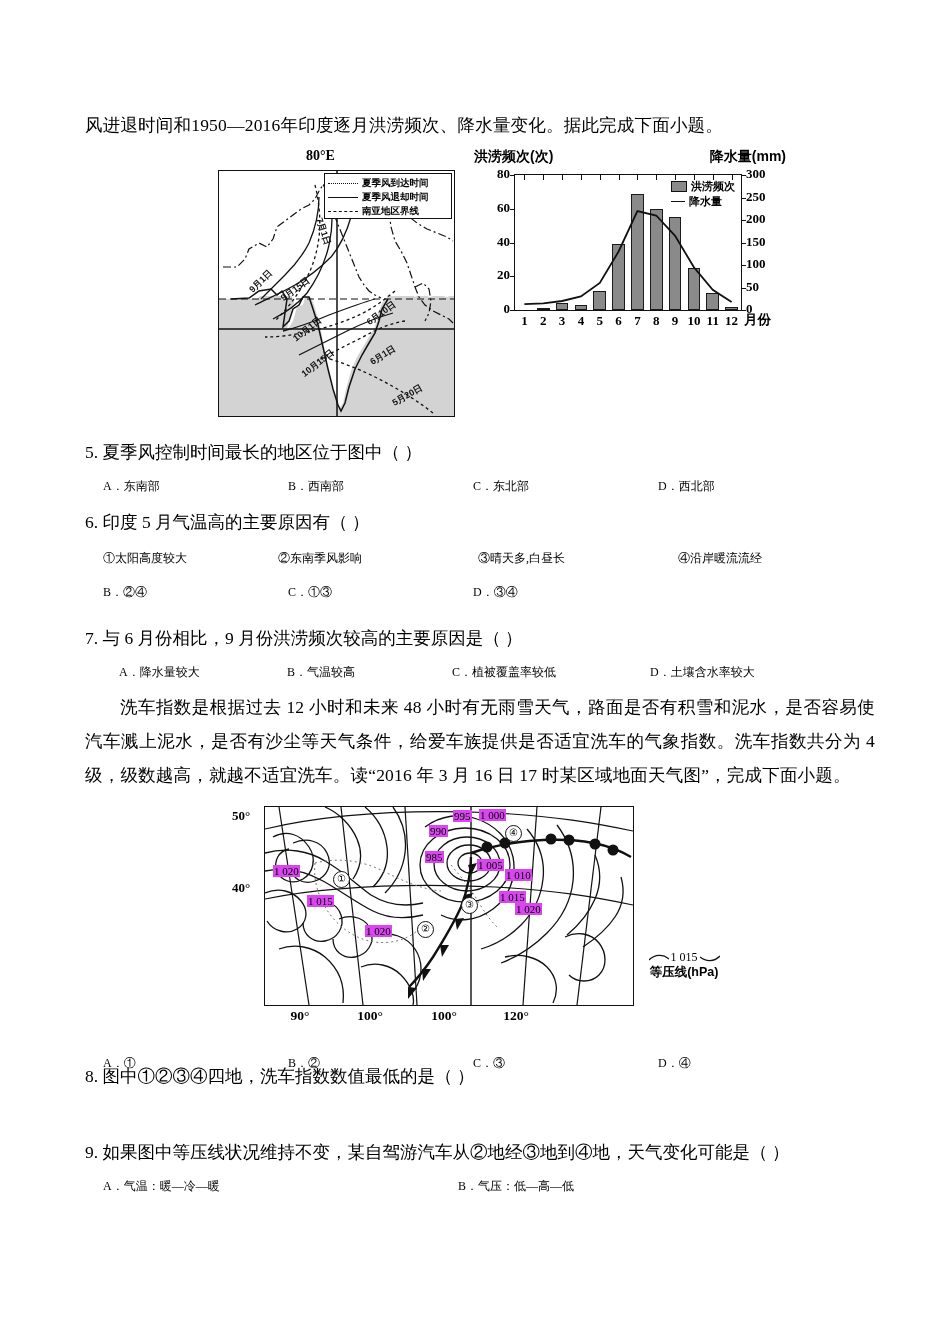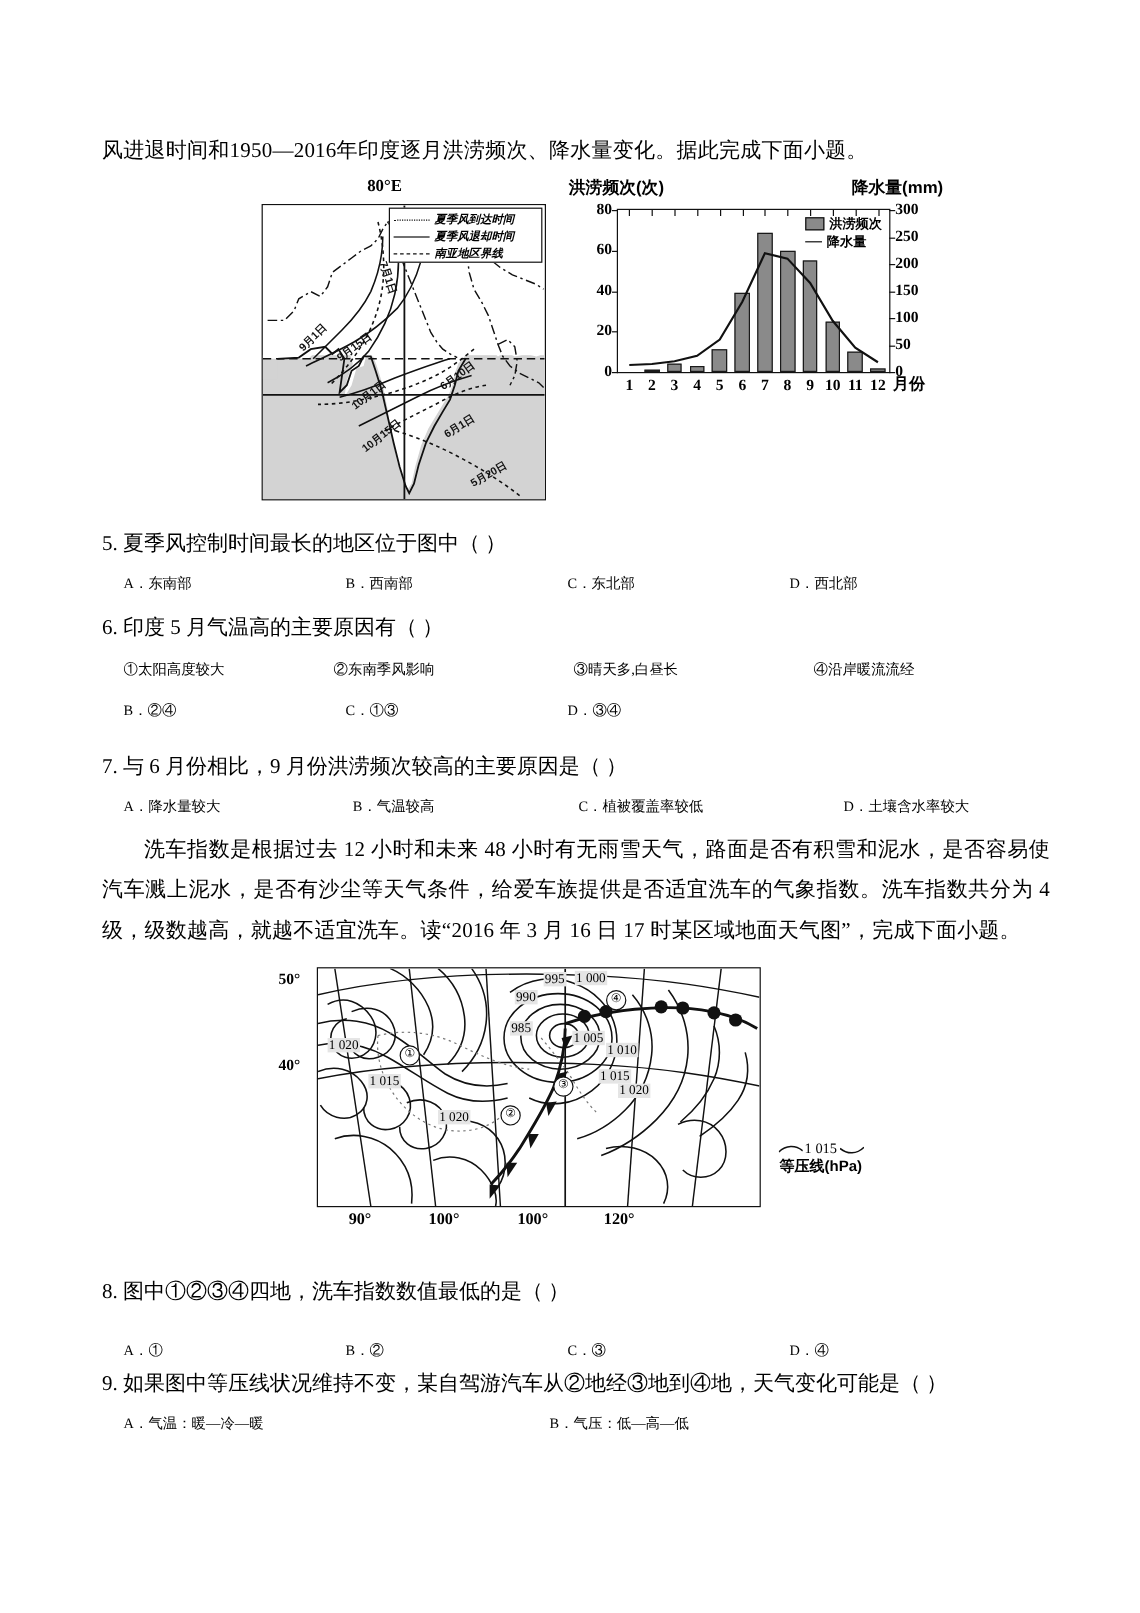--- a/index.html
+++ b/index.html
@@ -87,21 +87,20 @@
     padding: 2px 0 0 3px;
     box-sizing: border-box;
   }
   .legrow {
     display: flex; align-items: center;
     height: 14px;
     font-size: 9.5px;
     font-family: "Liberation Sans", sans-serif;
     font-weight: bold;
     white-space: nowrap;
-    font-style: italic;
   }
   .legline { width: 30px; height: 0; margin-right: 4px; }
   .l-dash { border-top: 1.3px dotted #111; }
   .l-solid { border-top: 1.4px solid #111; }
   .l-dashdot { border-top: 1.4px dashed #111; }
 
   .dlabel {
     position: absolute;
     font-size: 9px;
     font-family: "Liberation Sans", sans-serif;
@@ -208,21 +207,21 @@
   .wlon {
     position: absolute;
     font-size: 13.5px; font-weight: bold;
     font-family: "Liberation Serif", serif;
     transform: translateX(-50%);
   }
   .iso-label {
     position: absolute;
     font-size: 11px;
     font-family: "Liberation Serif", serif;
-    background: #e5e5e5;
+    background: #d946ef;
     padding: 0 1px;
     white-space: nowrap;
     z-index: 4;
   }
   .circ {
     position: absolute;
     width: 15px; height: 15px;
     border: 1.2px solid #111;
     border-radius: 50%;
     font-size: 10px;
@@ -277,34 +276,34 @@
     <div class="opts" style="position:absolute; left:0; top:576px;">
       <span class="w4">B．②④</span>
       <span class="w4">C．①③</span>
       <span class="w4">D．③④</span>
     </div>
 
     <div class="q-line" style="position:absolute; left:0; top:622px;">
       <span>7.</span>
       <span>与 6 月份相比，9 月份洪涝频次较高的主要原因是（    ）</span>
     </div>
-    <div class="opts" style="position:absolute; left:0; top:656px;gap:23px;">
+    <div class="opts" style="position:absolute; left:16px; top:656px;">
       <span style="width:168px">A．降水量较大</span>
       <span style="width:165px">B．气温较高</span>
       <span style="width:198px">C．植被覆盖率较低</span>
       <span>D．土壤含水率较大</span>
     </div>
 
     <div class="para indent" style="position:absolute; left:0; top:690px; width:790px;">洗车指数是根据过去 12 小时和未来 48 小时有无雨雪天气，路面是否有积雪和泥水，是否容易使汽车溅上泥水，是否有沙尘等天气条件，给爱车族提供是否适宜洗车的气象指数。洗车指数共分为 4 级，级数越高，就越不适宜洗车。读“2016 年 3 月 16 日 17 时某区域地面天气图”，完成下面小题。</div>
 
     <div class="q-line" style="position:absolute; left:0; top:1060px;">
       <span>8.</span>
       <span>图中①②③④四地，洗车指数数值最低的是（    ）</span>
     </div>
-    <div class="opts" style="position:absolute; left:0; top:1109px;">
+    <div class="opts" style="position:absolute; left:0; top:1047px;">
       <span class="w4">A．①</span>
       <span class="w4">B．②</span>
       <span class="w4">C．③</span>
       <span class="w4">D．④</span>
     </div>
 
     <div class="q-line" style="position:absolute; left:0; top:1136px;">
       <span>9.</span>
       <span>如果图中等压线状况维持不变，某自驾游汽车从②地经③地到④地，天气变化可能是（    ）</span>
     </div>

